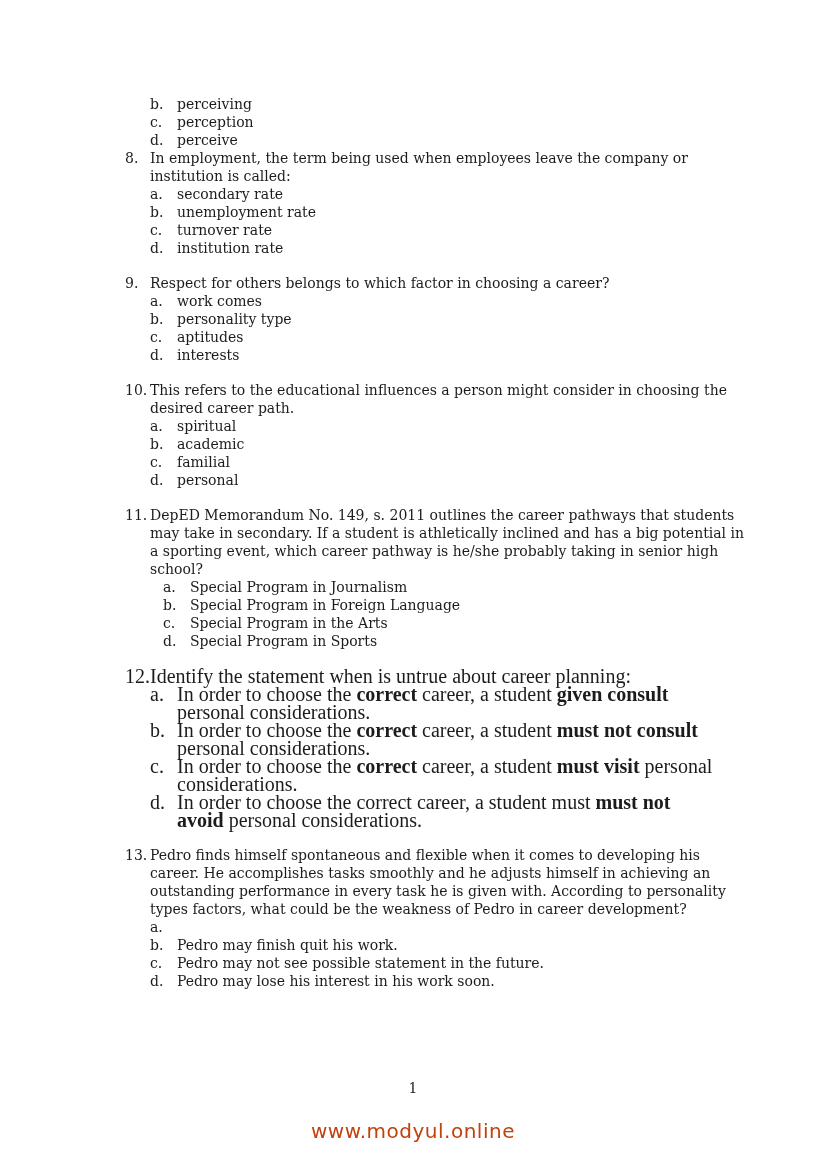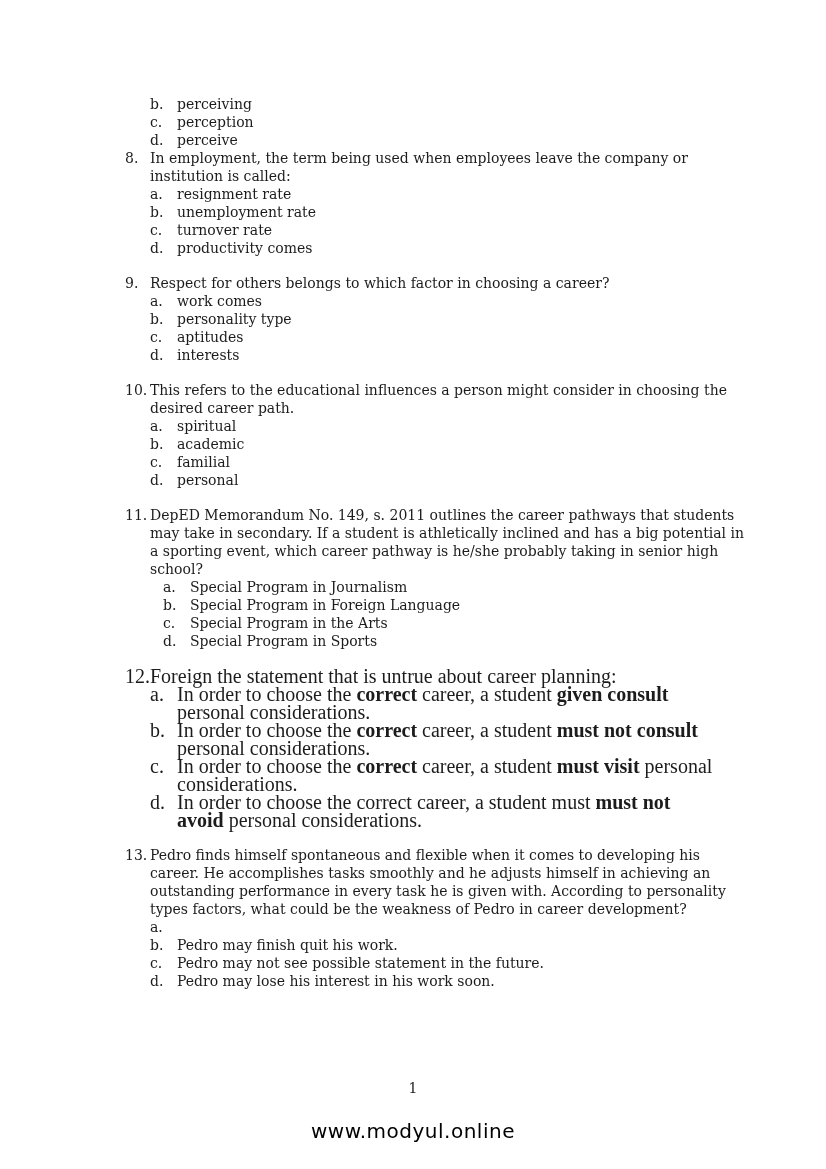--- a/index.html
+++ b/index.html
@@ -57,21 +57,21 @@
     line-height: 18px;
   }
   .watermark {
     position: absolute;
     top: 1119px;
     left: 0;
     width: 100%;
     text-align: center;
     font-family: "DejaVu Sans", sans-serif;
     font-size: 20px;
-    color: #000000;
+    color: #c2410c;
     letter-spacing: 0.5px;
   }
 </style>
 </head>
 <body>
 
 <div class="page">
   <main class="content">
       <section class="question">
         <div class="options">
@@ -88,33 +88,33 @@
             <span class="opt-text"><span>perceive</span></span>
           </div>
         </div>
       </section>
       <section class="question">
         <span class="q-num">8.</span>
         <div class="q-stem"><span>In employment, the term being used when employees leave the company or institution is called:</span></div>
         <div class="options">
           <div class="option">
             <span class="opt-letter">a.</span>
-            <span class="opt-text"><span>resignment rate</span></span>
+            <span class="opt-text"><span>secondary rate</span></span>
           </div>
           <div class="option">
             <span class="opt-letter">b.</span>
             <span class="opt-text"><span>unemployment rate</span></span>
           </div>
           <div class="option">
             <span class="opt-letter">c.</span>
             <span class="opt-text"><span>turnover rate</span></span>
           </div>
           <div class="option">
             <span class="opt-letter">d.</span>
-            <span class="opt-text"><span>productivity comes</span></span>
+            <span class="opt-text"><span>institution rate</span></span>
           </div>
         </div>
       </section>
       <section class="question gap">
         <span class="q-num">9.</span>
         <div class="q-stem"><span>Respect for others belongs to which factor in choosing a career?</span></div>
         <div class="options">
           <div class="option">
             <span class="opt-letter">a.</span>
             <span class="opt-text"><span>work comes</span></span>
@@ -172,21 +172,21 @@
             <span class="opt-text"><span>Special Program in the Arts</span></span>
           </div>
           <div class="option">
             <span class="opt-letter">d.</span>
             <span class="opt-text"><span>Special Program in Sports</span></span>
           </div>
         </div>
       </section>
       <section class="question gap times">
         <span class="q-num">12.</span>
-        <div class="q-stem"><span>Foreign the statement that is untrue about career planning:</span></div>
+        <div class="q-stem"><span>Identify the statement when is untrue about career planning:</span></div>
         <div class="options">
           <div class="option">
             <span class="opt-letter">a.</span>
             <span class="opt-text"><span>In order to choose the </span><b>correct</b><span> career, a student </span><b>given consult</b><span> personal considerations.</span></span>
           </div>
           <div class="option">
             <span class="opt-letter">b.</span>
             <span class="opt-text"><span>In order to choose the </span><b>correct</b><span> career, a student </span><b>must not consult</b><span> personal considerations.</span></span>
           </div>
           <div class="option">

